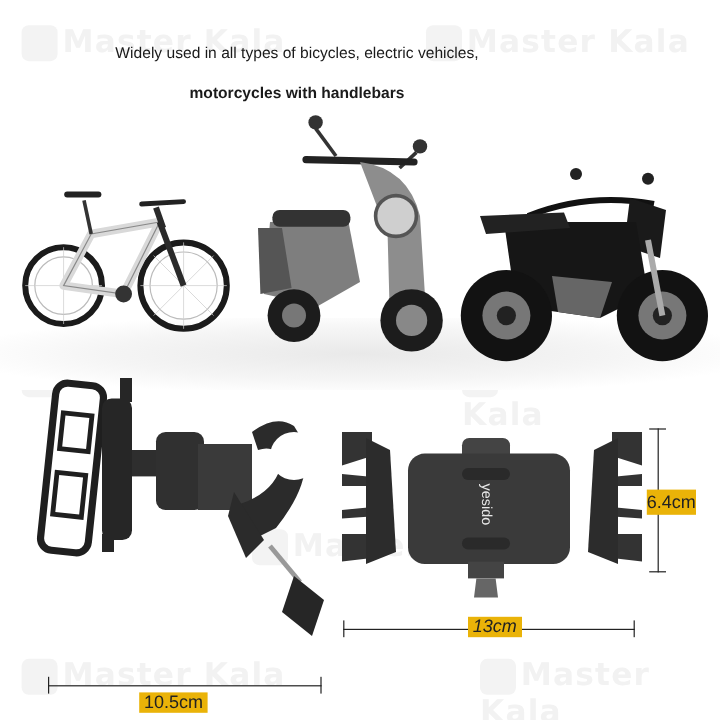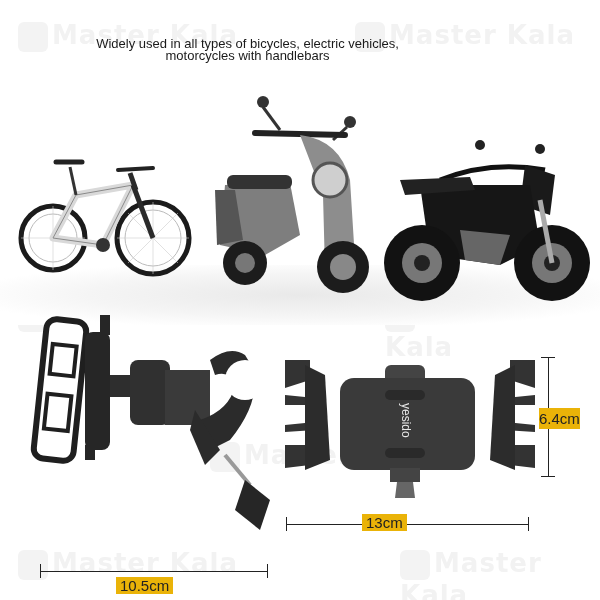--- a/index.html
+++ b/index.html
@@ -1,19 +1,19 @@
 <!DOCTYPE html>
 <html><head>
 <meta charset="utf-8">
 <style>
   html, body { margin: 0; padding: 0; background: #ffffff; }
   body { width: 600px; height: 600px; position: relative; overflow: hidden; font-family: "Liberation Sans", sans-serif; color: #111; }
   .caption { position: absolute; left: 0; width: 495px; text-align: center; font-size: 13px; line-height: 26px; color: #1a1a1a; }
   .cap1 { top: 31px; }
-  .cap2 { top: 43px; }
+  .cap2 { top: 65px; font-weight: bold; }
   .wm { position: absolute; font-family: "DejaVu Sans", sans-serif; font-size: 26px; font-weight: bold; color: #f2f2f2; letter-spacing: 1px; }
   .wm-box { display: inline-block; width: 30px; height: 30px; border-radius: 6px; background: #f3f3f3; vertical-align: middle; margin-right: 4px; }
   .floor { position: absolute; left: 0; top: 265px; width: 600px; height: 60px; background: radial-gradient(ellipse at center, #e9e9e9 0%, #f5f5f5 50%, #ffffff 80%); }
   .vehicle { position: absolute; }
   .dim-line { position: absolute; background: #222; }
   .dim-label { position: absolute; font-size: 15px; color: #222; background: #eab308; padding: 0 4px; }
 </style>
 </head>
 <body>
 
@@ -125,18 +125,18 @@
 </svg>
 
 <div class="dim-line" style="left:40px;top:571px;width:228px;height:1px;"></div>
 <div class="dim-line" style="left:40px;top:564px;width:1px;height:14px;"></div>
 <div class="dim-line" style="left:267px;top:564px;width:1px;height:14px;"></div>
 <div class="dim-label" style="left:116px;top:577px;">10.5cm</div>
 
 <div class="dim-line" style="left:286px;top:524px;width:243px;height:1px;"></div>
 <div class="dim-line" style="left:286px;top:517px;width:1px;height:14px;"></div>
 <div class="dim-line" style="left:528px;top:517px;width:1px;height:14px;"></div>
-<div class="dim-label" style="left:362px;top:514px;">13cm</div>
+<div class="dim-label" style="left:390px;top:514px;font-style:italic;">13cm</div>
 
 <div class="dim-line" style="left:548px;top:357px;width:1px;height:120px;"></div>
 <div class="dim-line" style="left:541px;top:357px;width:14px;height:1px;"></div>
 <div class="dim-line" style="left:541px;top:476px;width:14px;height:1px;"></div>
 <div class="dim-label" style="left:539px;top:408px;padding:2px 0;">6.4cm</div>
 
 </body></html>

